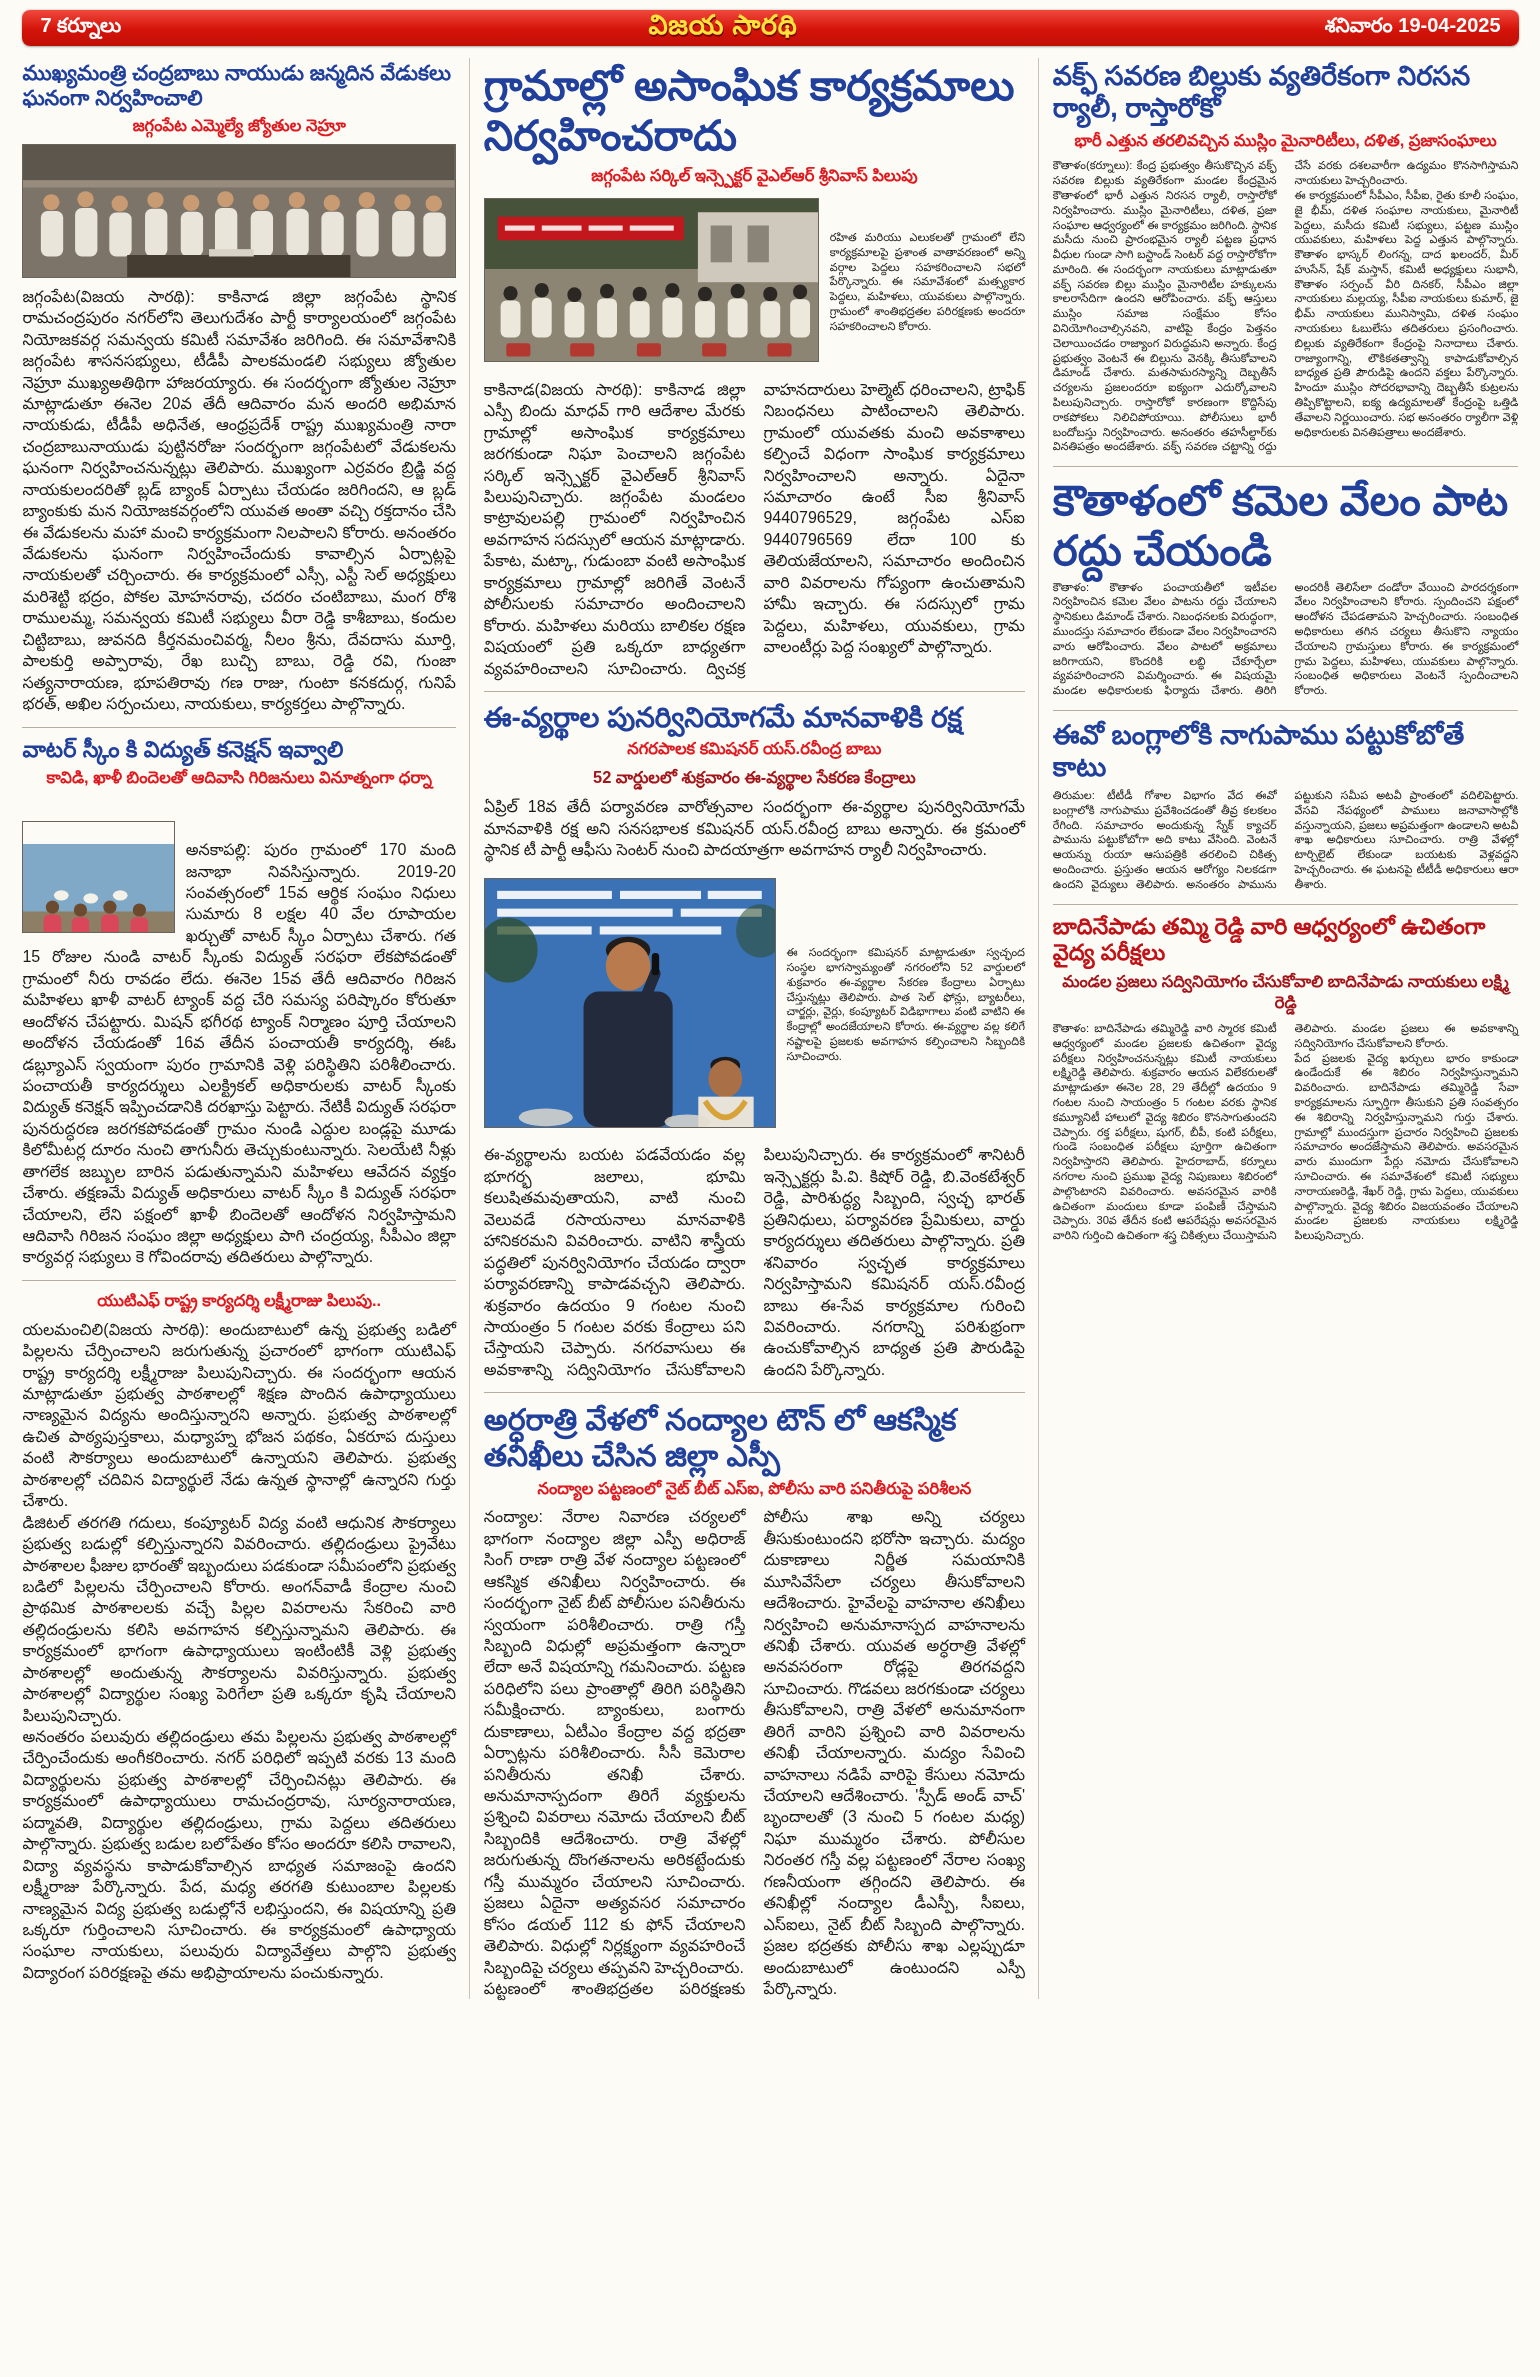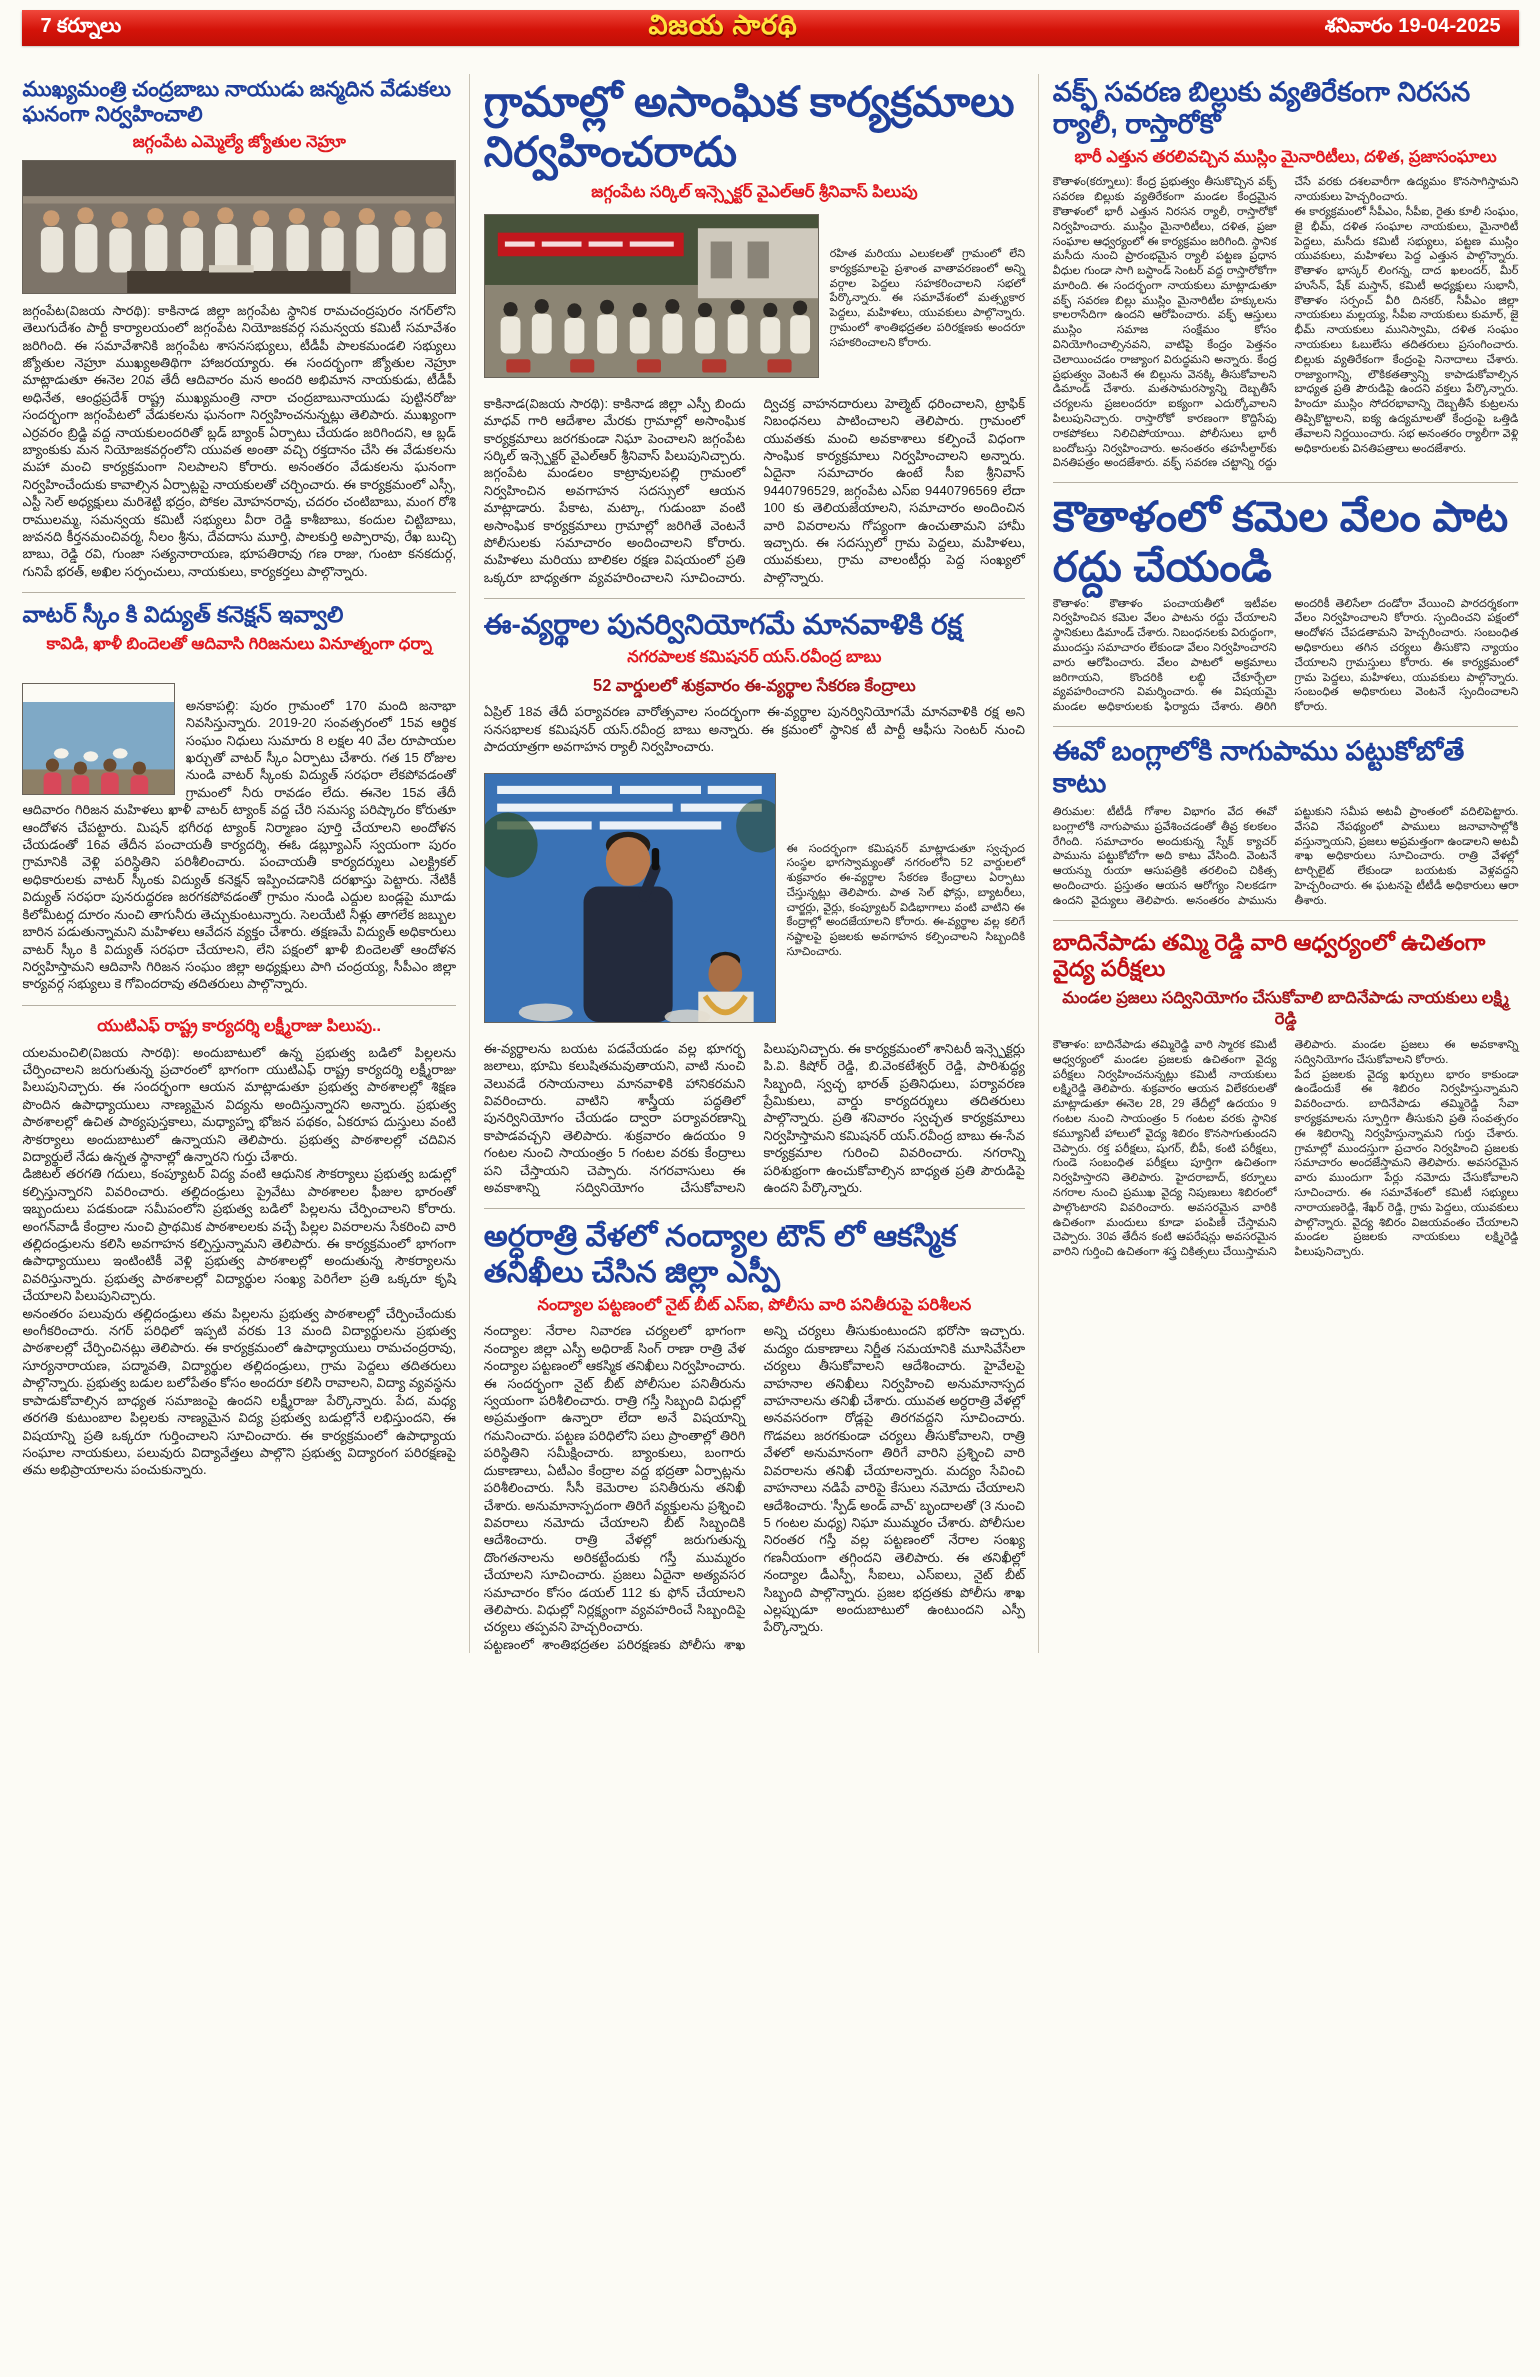--- a/index.html
+++ b/index.html
@@ -1,35 +1,35 @@
 <!DOCTYPE html>
 <html style="font-size:12px"><head>
 <meta charset="utf-8">
 <style>
   *{margin:0;padding:0;box-sizing:border-box}
   html,body{background:#e8e5dc}
   body{width:1541px;font-family:"Liberation Sans","DejaVu Sans",sans-serif}
   .page{width:1541px;height:2377px;background:#fcfbf5;padding:10.4px 22.4px 18px;overflow:hidden}
   .masthead{height:36px;background:linear-gradient(180deg,#f0483c 0%,#d41309 55%,#c00f06 100%);
-    border-radius:0;display:flex;align-items:center;justify-content:space-between;
-    padding:0 18px;margin-bottom:28px;box-shadow:0 0.7px 2.2px rgba(0,0,0,.35)}
+    border-radius:8px;display:flex;align-items:center;justify-content:space-between;
+    padding:0 18px;margin-bottom:12px;box-shadow:0 0.7px 2.2px rgba(0,0,0,.35)}
   .mast-left,.mast-right{color:#ffffff;font-weight:bold;font-size:20px}
   .mast-center{color:#ffe23c;font-weight:bold;font-size:27px;letter-spacing:0.7px;text-shadow:0.7px 1.5px 0 #7a0600}
   .content{display:grid;grid-template-columns:447px 570px 479px}
   .col{padding:0 13.4px;min-width:0}
   .col-left{padding-left:0}
   .col-right{padding-right:0}
   .col-mid{border-left:0.7px solid #c9c3b5;border-right:0.7px solid #c9c3b5}
   .head{color:#20409c;font-weight:bold;text-align:left;line-height:1.18;margin:3px 0 4.5px}
   .head.red{color:#c01318}
   .h28{font-size:21px}.h30{font-size:22.4px}.h32{font-size:28px}.h36{font-size:27px}
   .h40{font-size:30px}.h42{font-size:42px}.h46{font-size:34px}
   .sub{color:#e0191f;font-weight:bold;text-align:center;font-size:16.4px;line-height:1.3;margin:1.5px 0 7.5px}
   .sub.maroon{color:#a3151a}
-  .body{font-size:13px;line-height:1.34;text-align:justify;color:#1a1a1a;white-space:pre-line}
+  .body{font-size:16px;line-height:1.34;text-align:justify;color:#1a1a1a;white-space:pre-line}
   .small{font-size:11.2px;line-height:1.32}
   .two-col{column-count:2;column-gap:18px}
   .media-row{display:flex;gap:10.4px;margin:4.5px 0 9px;align-items:center}
   .media-row .side-text{flex:1;min-width:0}
   .photo{border:0.7px solid #69635a;background:#8a8275;overflow:hidden}
   .photo svg{display:block;width:100%;height:100%}
   figure.photo{margin:4.5px 0 7.5px}
   .photo-group{height:134px}
   .photo-meeting{width:62%;height:164px;flex:0 0 auto;margin:0}
   .photo-speaker{width:54%;height:250px;flex:0 0 auto;margin:0}

